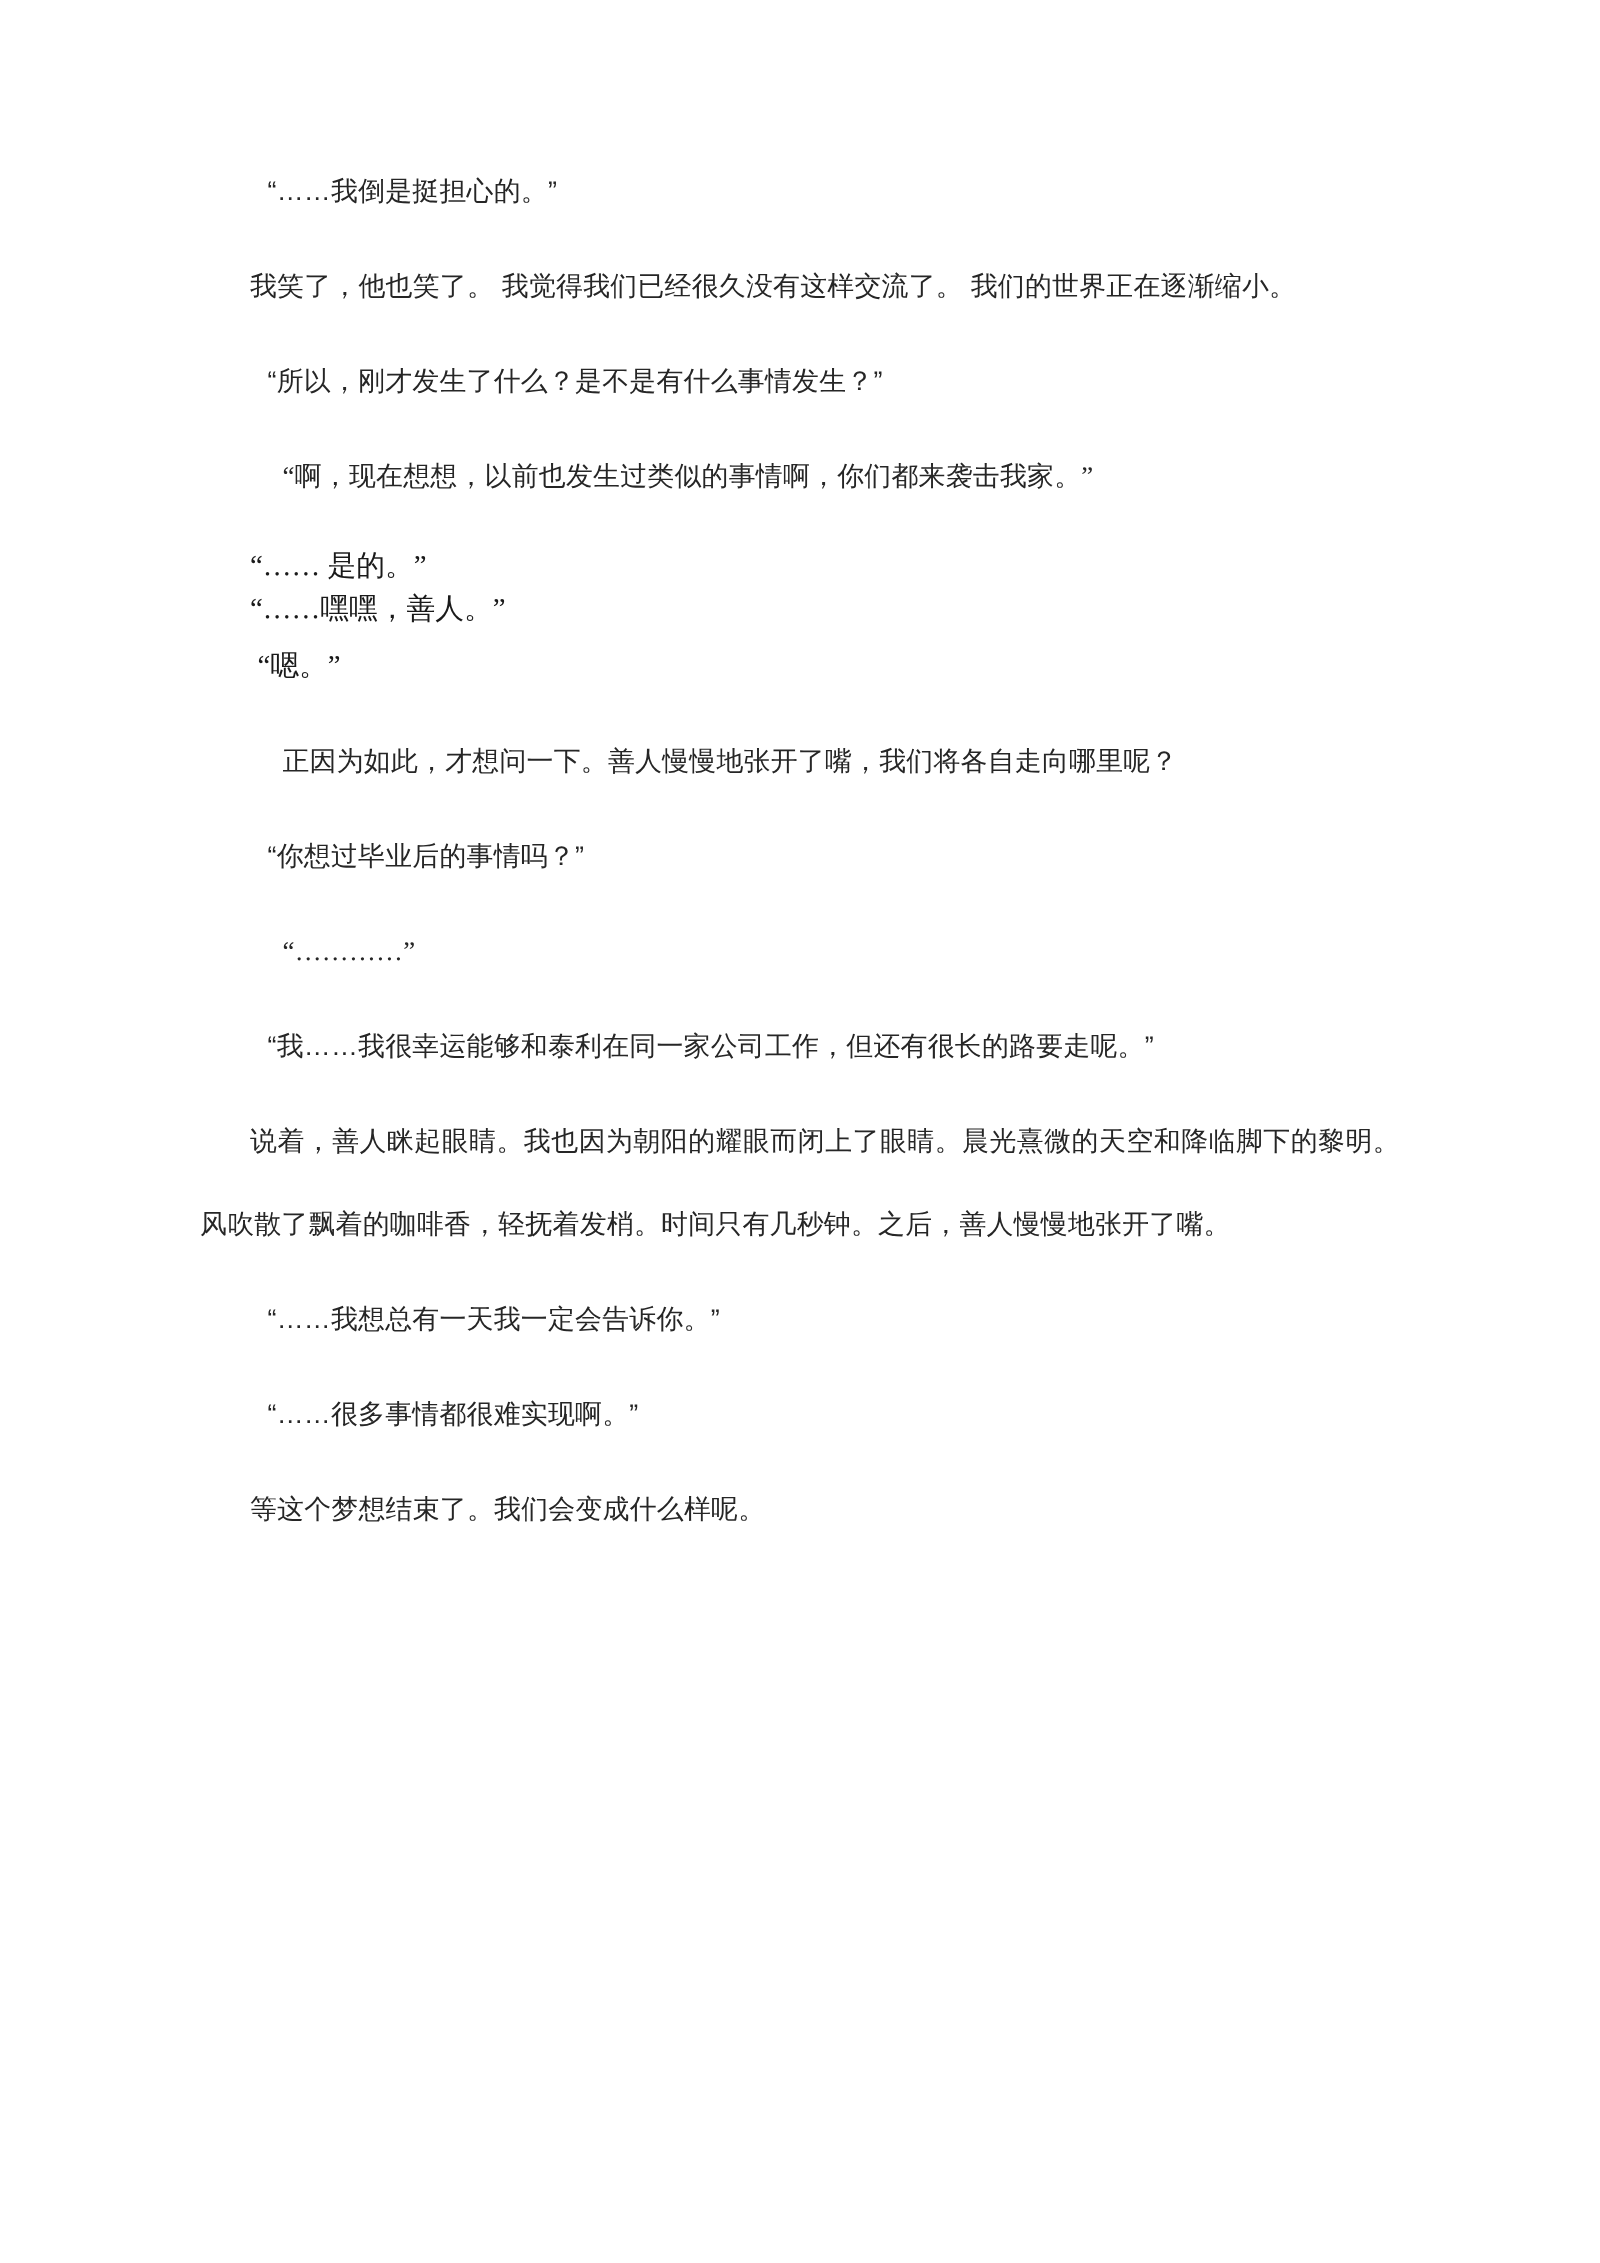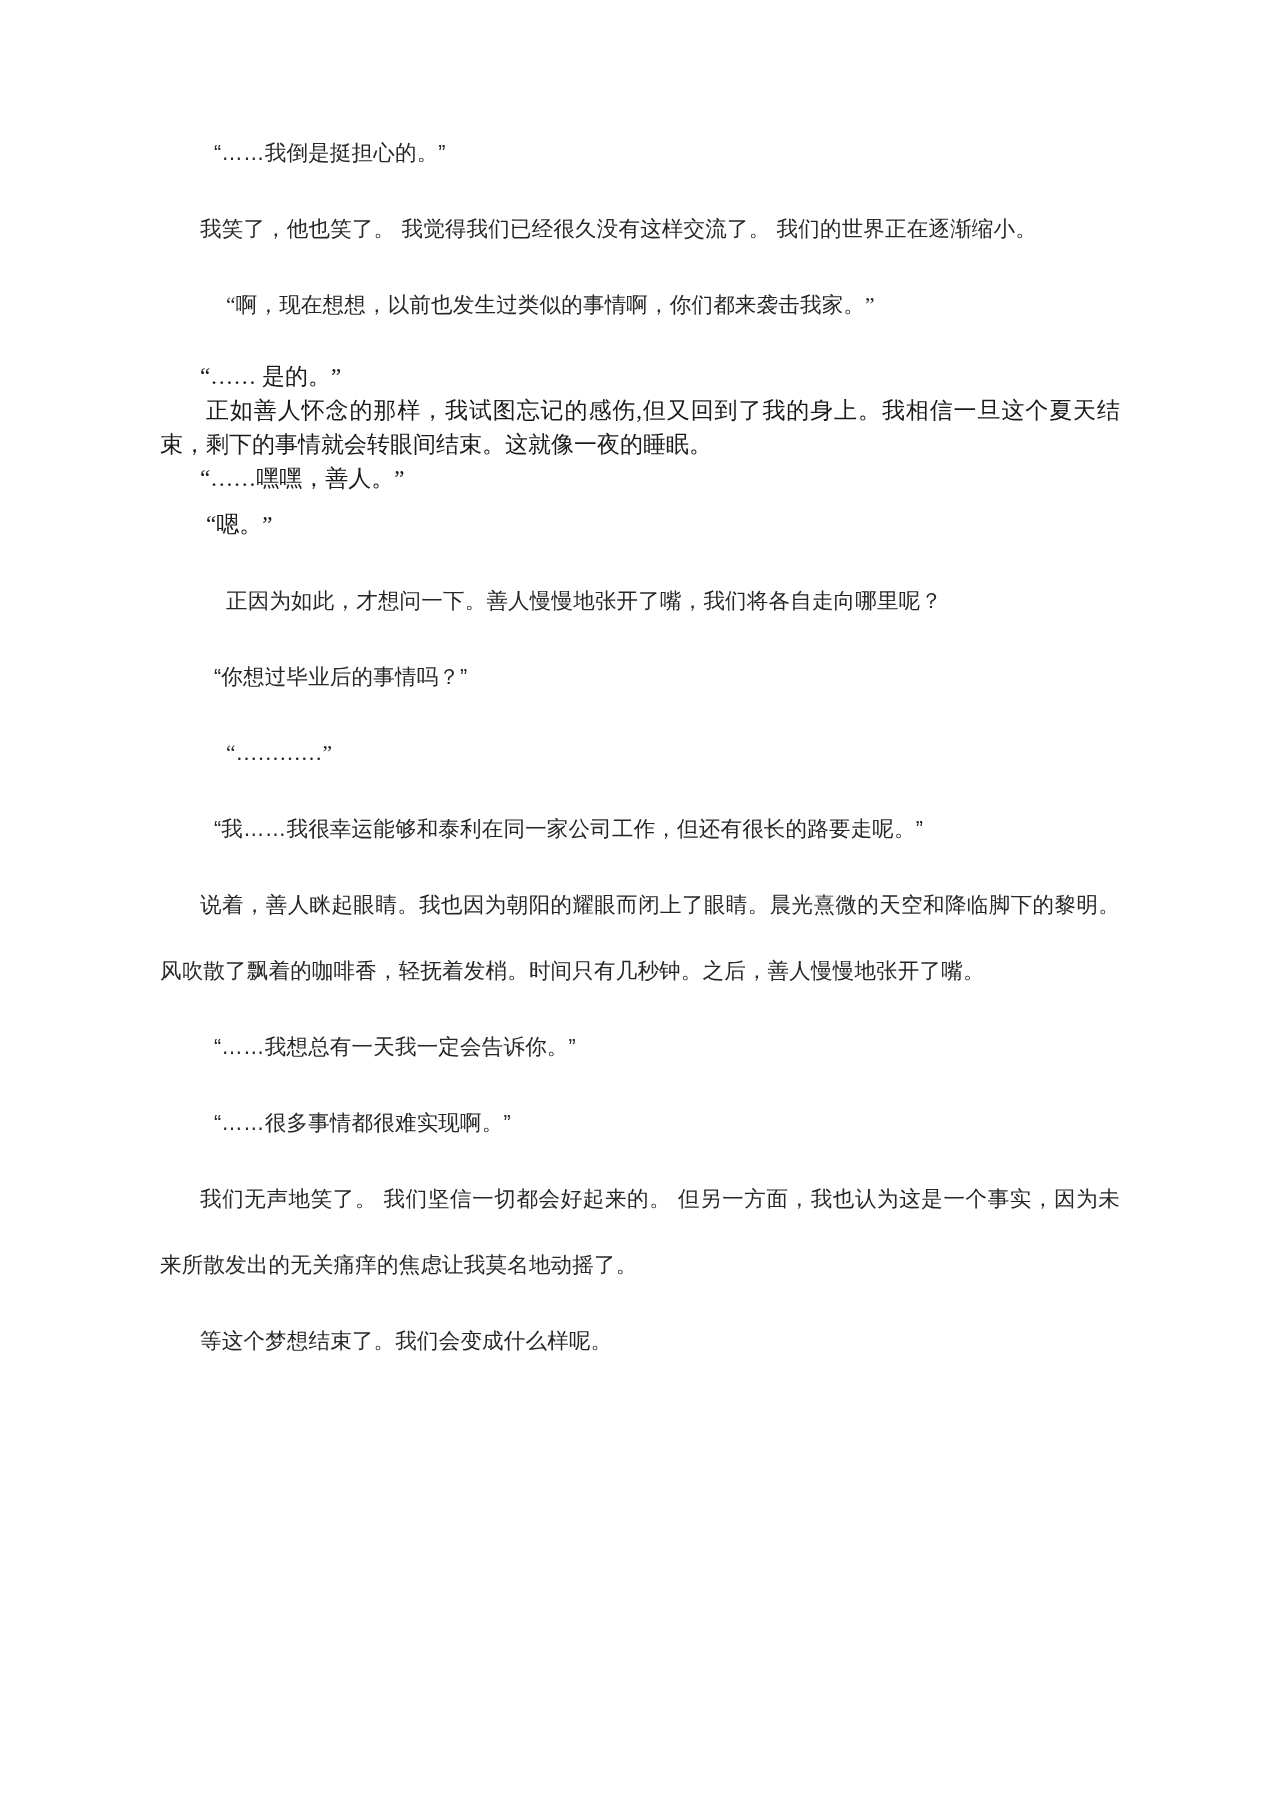--- a/index.html
+++ b/index.html
@@ -68,28 +68,28 @@
 </head>
 <body>
 
 <div class="page">
   <div class="content">
 
     <p class="p-sans indent-2">“……我倒是挺担心的。”</p>
 
     <p class="p-sans indent-1">我笑了，他也笑了。 我觉得我们已经很久没有这样交流了。 我们的世界正在逐渐缩小。</p>
 
+    <p class="p-sans indent-2">“所以，刚才发生了什么？是不是有什么事情发生？”</p>
 
     <p class="p-sans indent-3">“啊，现在想想，以前也发生过类似的事情啊，你们都来袭击我家。”</p>
 
     <div class="gap-sm"></div>
 
     <p class="p-serif q1">“…… 是的。”</p>
 
-    <p class="p-serif lead">正如善人怀念的那样，我试图忘记的感伤,但又回到了我的身上。我相信一旦这个夏天结束，剩下的事情就会转眼间结束。这就像一夜的睡眠。</p>
 
     <p class="p-serif q1">“……嘿嘿，善人。”</p>
 
     <div class="gap-sm"></div>
 
     <p class="p-serif q2">“嗯。”</p>
 
     <div class="gap-md"></div>
 
     <p class="p-sans indent-3">正因为如此，才想问一下。善人慢慢地张开了嘴，我们将各自走向哪里呢？</p>
@@ -100,18 +100,17 @@
 
     <p class="p-sans indent-2">“我……我很幸运能够和泰利在同一家公司工作，但还有很长的路要走呢。”</p>
 
 
     <p class="p-sans indent-1">说着，善人眯起眼睛。我也因为朝阳的耀眼而闭上了眼睛。晨光熹微的天空和降临脚下的黎明。风吹散了飘着的咖啡香，轻抚着发梢。时间只有几秒钟。之后，善人慢慢地张开了嘴。</p>
 
     <p class="p-sans indent-2">“……我想总有一天我一定会告诉你。”</p>
 
     <p class="p-sans indent-2">“……很多事情都很难实现啊。”</p>
 
-    <p class="p-sans indent-1">我们无声地笑了。 我们坚信一切都会好起来的。 但另一方面，我也认为这是一个事实，因为未来所散发出的无关痛痒的焦虑让我莫名地动摇了。</p>
 
     <p class="p-sans indent-1">等这个梦想结束了。我们会变成什么样呢。</p>
 
   </div>
 </div>
 
 </body></html>

